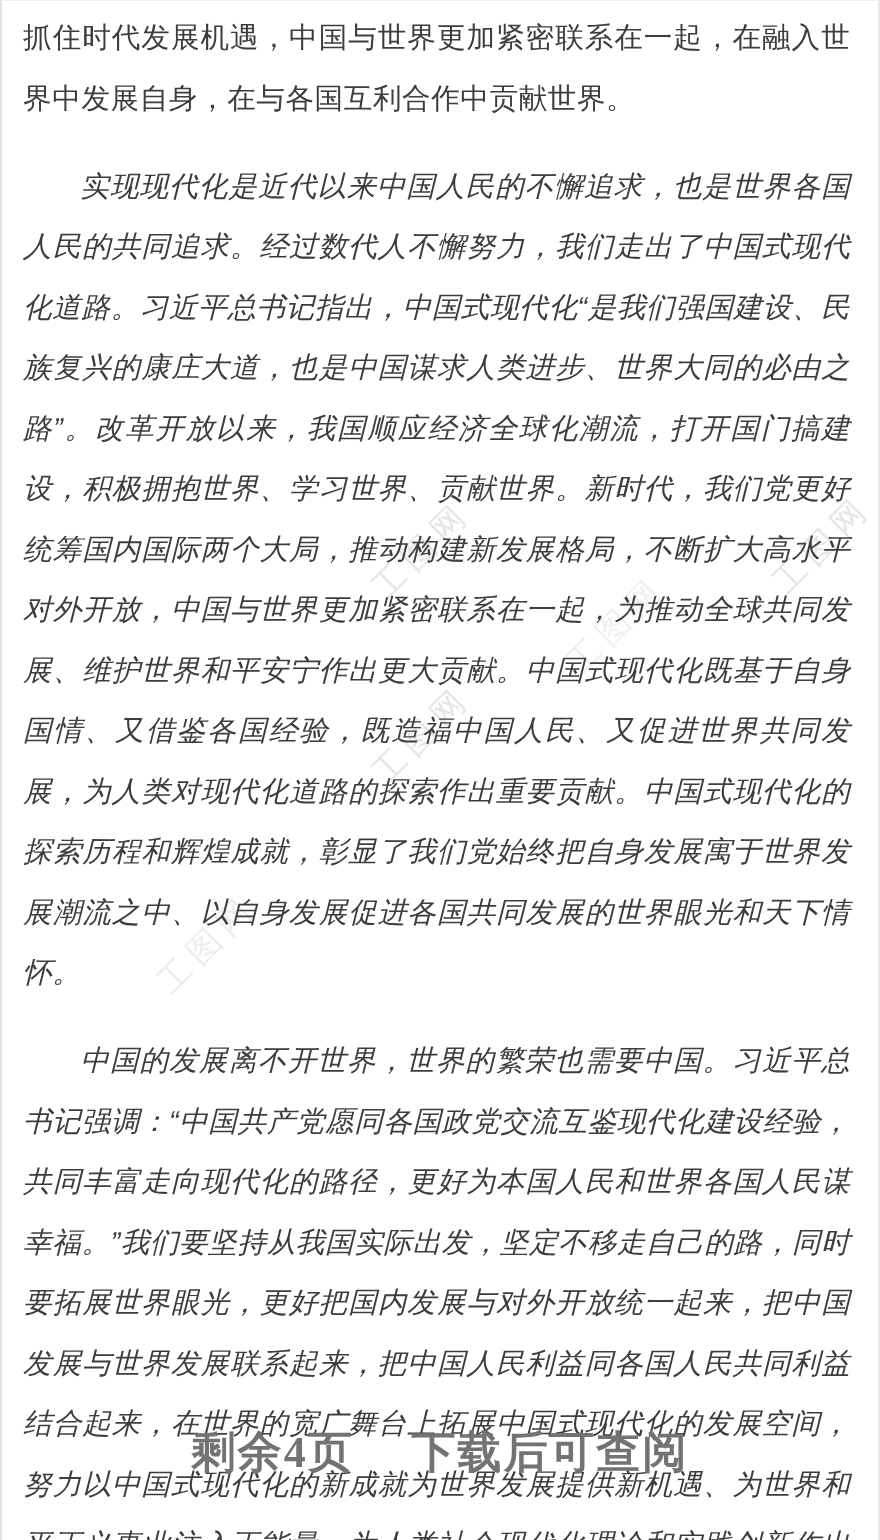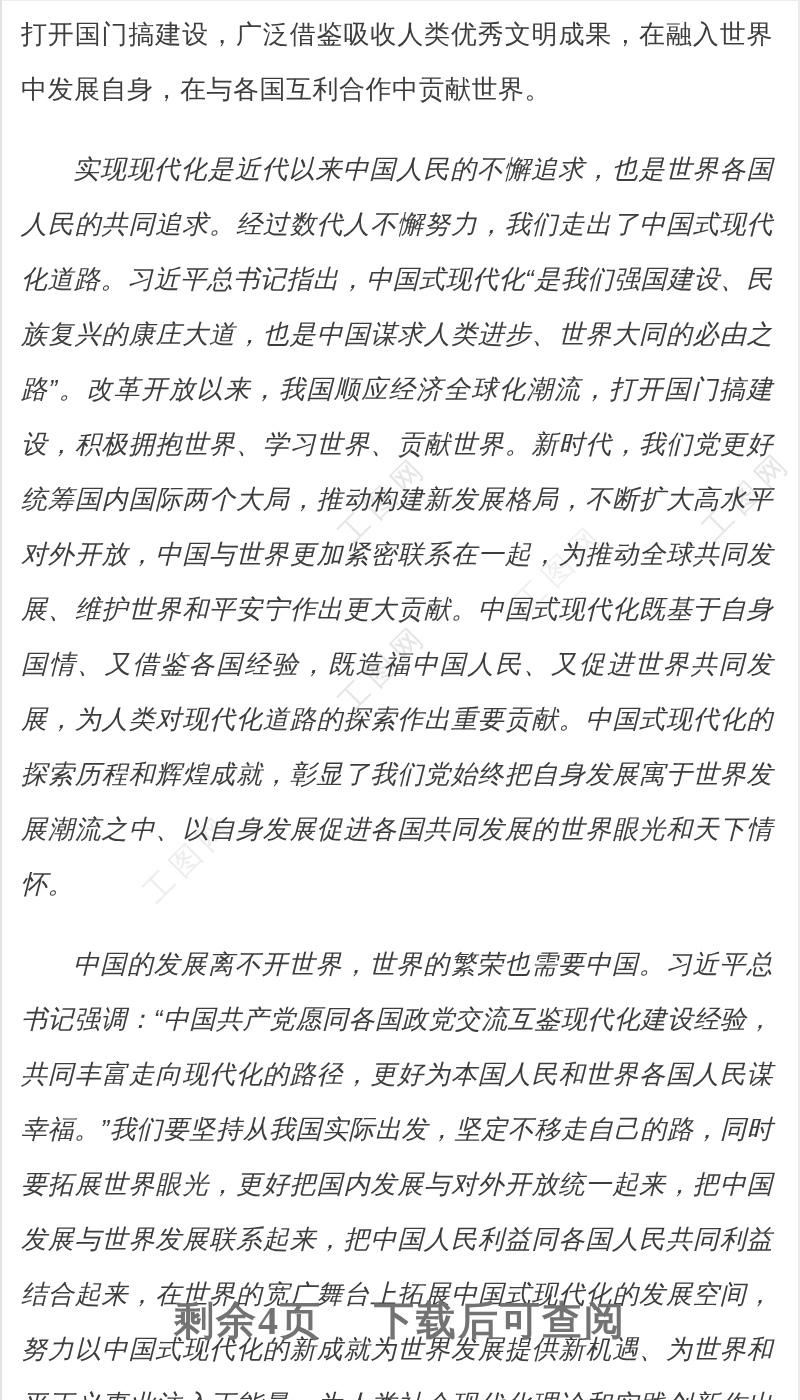--- a/index.html
+++ b/index.html
@@ -73,21 +73,21 @@
 
 <div class="page">
 
   <span class="watermark wm-1">工图网</span>
   <span class="watermark wm-2">工图网</span>
   <span class="watermark wm-3">工图网</span>
   <span class="watermark wm-4">工图网</span>
   <span class="watermark wm-5">工图网</span>
 
   <div class="content">
-    <p>打开国门搞建设，广泛借鉴吸收人类优秀文明成果，在融入世界中发展自身，在与各国互利合作中贡献世界。</p>
+    <p>抓住时代发展机遇，中国与世界更加紧密联系在一起，在融入世界中发展自身，在与各国互利合作中贡献世界。</p>
     <p class="indent">实现现代化是近代以来中国人民的不懈追求，也是世界各国人民的共同追求。经过数代人不懈努力，我们走出了中国式现代化道路。习近平总书记指出，中国式现代化“是我们强国建设、民族复兴的康庄大道，也是中国谋求人类进步、世界大同的必由之路”。改革开放以来，我国顺应经济全球化潮流，打开国门搞建设，积极拥抱世界、学习世界、贡献世界。新时代，我们党更好统筹国内国际两个大局，推动构建新发展格局，不断扩大高水平对外开放，中国与世界更加紧密联系在一起，为推动全球共同发展、维护世界和平安宁作出更大贡献。中国式现代化既基于自身国情、又借鉴各国经验，既造福中国人民、又促进世界共同发展，为人类对现代化道路的探索作出重要贡献。中国式现代化的探索历程和辉煌成就，彰显了我们党始终把自身发展寓于世界发展潮流之中、以自身发展促进各国共同发展的世界眼光和天下情怀。</p>
     <p class="indent">中国的发展离不开世界，世界的繁荣也需要中国。习近平总书记强调：“中国共产党愿同各国政党交流互鉴现代化建设经验，共同丰富走向现代化的路径，更好为本国人民和世界各国人民谋幸福。”我们要坚持从我国实际出发，坚定不移走自己的路，同时要拓展世界眼光，更好把国内发展与对外开放统一起来，把中国发展与世界发展联系起来，把中国人民利益同各国人民共同利益结合起来，在世界的宽广舞台上拓展中国式现代化的发展空间，努力以中国式现代化的新成就为世界发展提供新机遇、为世界和平正义事业注入正能量，为人类社会现代化理论和实践创新作出新贡献。</p>
   </div>
 
   <div class="footer">
     <span>剩余4页</span><span class="gap"></span><span>下载后可查阅</span>
   </div>
 
 </div>
 

